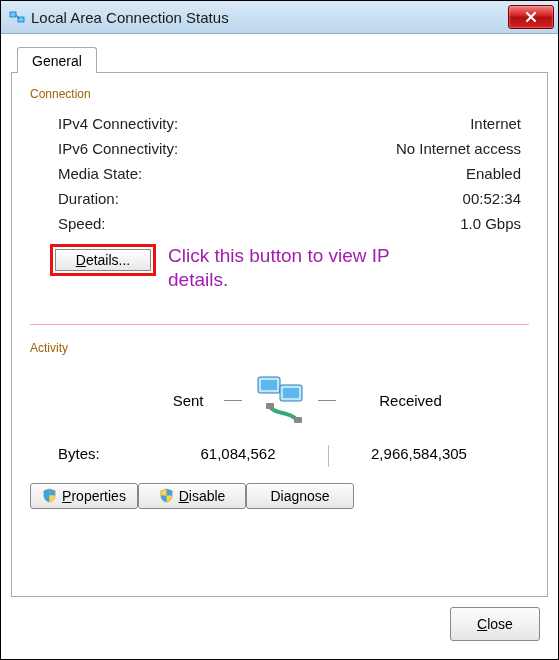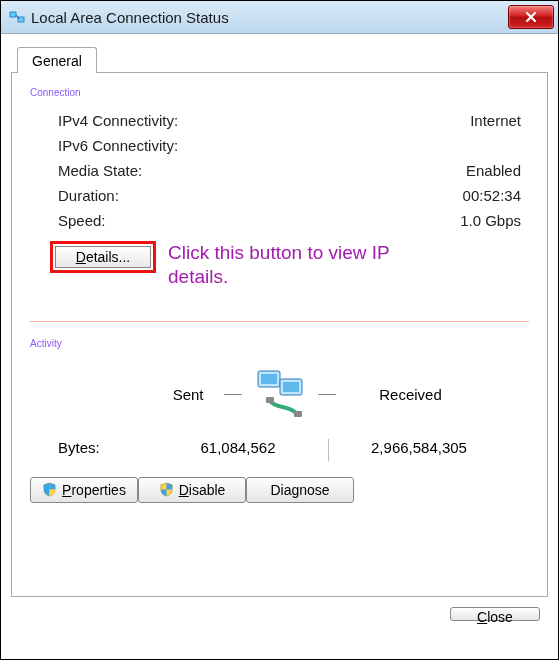--- a/index.html
+++ b/index.html
@@ -62,22 +62,22 @@
   }
   .panel {
     border: 1px solid #aaa;
     padding: 14px 18px 20px 18px;
     background: #fff;
     position: relative;
     height: 525px;
     box-sizing: border-box;
   }
   .group-label {
-    font-size: 10px;
-    color: #8b5cf6;
+    font-size: 12px;
+    color: #a16207;
     margin-bottom: 10px;
   }
   .group-box {
     border-bottom: 1px solid #fca5a5;
     padding-bottom: 32px;
     margin-bottom: 16px;
   }
   .row {
     display:flex;
     justify-content: space-between;
@@ -147,21 +147,21 @@
     cursor:pointer;
     padding: 0 10px;
   }
   .shield { width:15px;height:15px; }
   .footer {
     display:flex;
     justify-content:flex-end;
     padding: 10px 8px 0 0;
   }
   .closebtn2 {
-    height: 14px;
+    height: 34px;
     width: 90px;
     border: 1px solid #888;
     border-radius:3px;
     background: linear-gradient(to bottom,#fdfdfd,#e6e6e6);
     font-size:14px;
     cursor:pointer;
   }
   .underline {
     text-decoration: underline;
   }
@@ -192,20 +192,21 @@
   <div class="panel">
 
     <div class="group-label">Connection</div>
     <div class="group-box">
       <div class="row">
         <span>IPv4 Connectivity:</span>
         <span>Internet</span>
       </div>
       <div class="row">
         <span>IPv6 Connectivity:</span>
+        <span>No Internet access</span>
       </div>
       <div class="row">
         <span>Media State:</span>
         <span>Enabled</span>
       </div>
       <div class="row">
         <span>Duration:</span>
         <span>00:52:34</span>
       </div>
       <div class="row">

